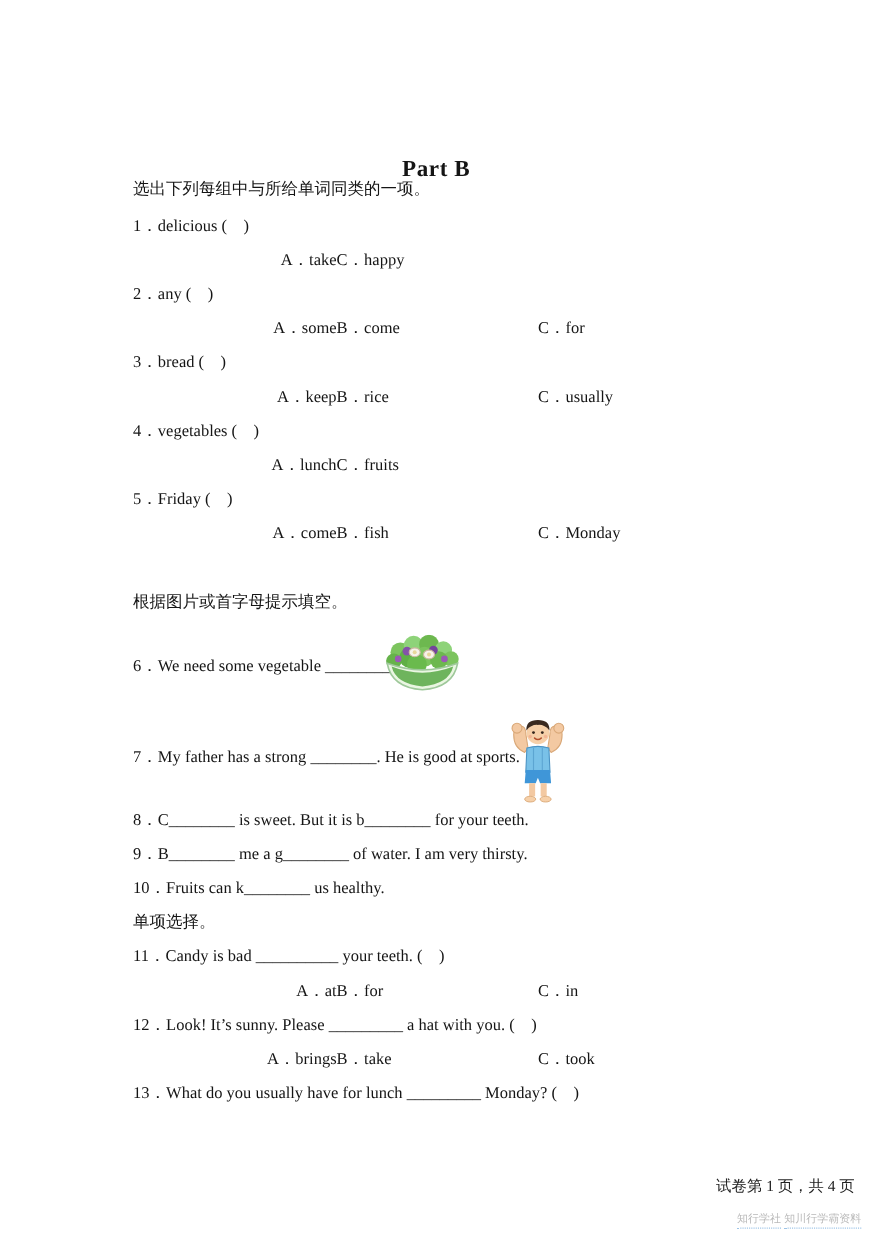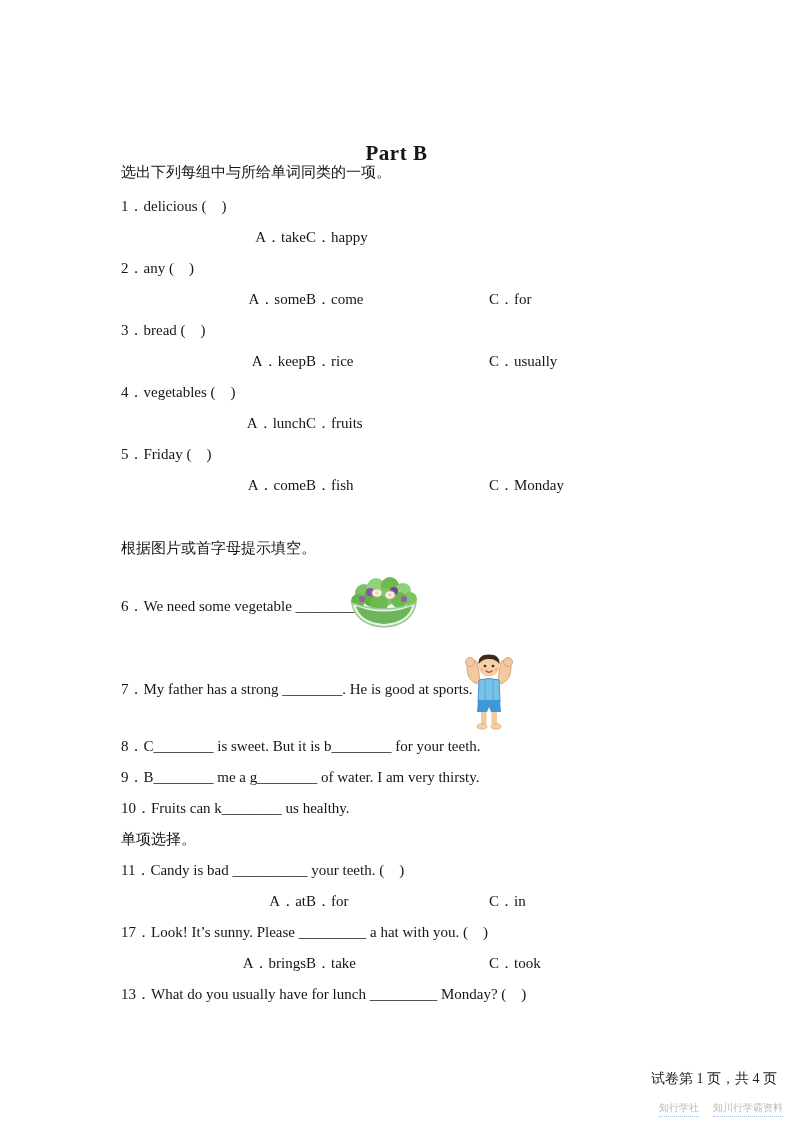--- a/index.html
+++ b/index.html
@@ -31,21 +31,21 @@
   .opt-c{flex:1;}
   .img-abs{position:absolute;}
   .footer{
     position:absolute;left:0;right:16px;top:1070px;
     text-align:right;font-size:14px;color:#222;
   }
   .watermark{
     position:absolute;right:10px;top:1101px;
     font-size:10px;color:#b9b9b9;
     font-family:"Liberation Sans","DejaVu Sans",sans-serif;
-    display:flex;gap:14px;
+    display:flex;gap:3px;
   }
   .watermark .wm{border-bottom:1px dotted #9cc3e6;padding-bottom:1px;}
 </style>
 </head>
 <body>
 
 <div class="page">
 
   <h1 class="title">Part B</h1>
 
@@ -152,21 +152,21 @@
 
   <div class="line" style="top:829px">单项选择。</div>
 
   <div class="line" style="top:860px">11．Candy is bad __________ your teeth. (    )</div>
   <div class="opts" style="top:891px">
     <span class="opt opt-a">A．at</span>
     <span class="opt opt-b">B．for</span>
     <span class="opt opt-c">C．in</span>
   </div>
 
-  <div class="line" style="top:922px">17．Look! It’s sunny. Please _________ a hat with you. (    )</div>
+  <div class="line" style="top:922px">12．Look! It’s sunny. Please _________ a hat with you. (    )</div>
   <div class="opts" style="top:953px">
     <span class="opt opt-a">A．brings</span>
     <span class="opt opt-b">B．take</span>
     <span class="opt opt-c">C．took</span>
   </div>
 
   <div class="line" style="top:984px">13．What do you usually have for lunch _________ Monday? (    )</div>
 
   <div class="footer">试卷第 1 页，共 4 页</div>
 

